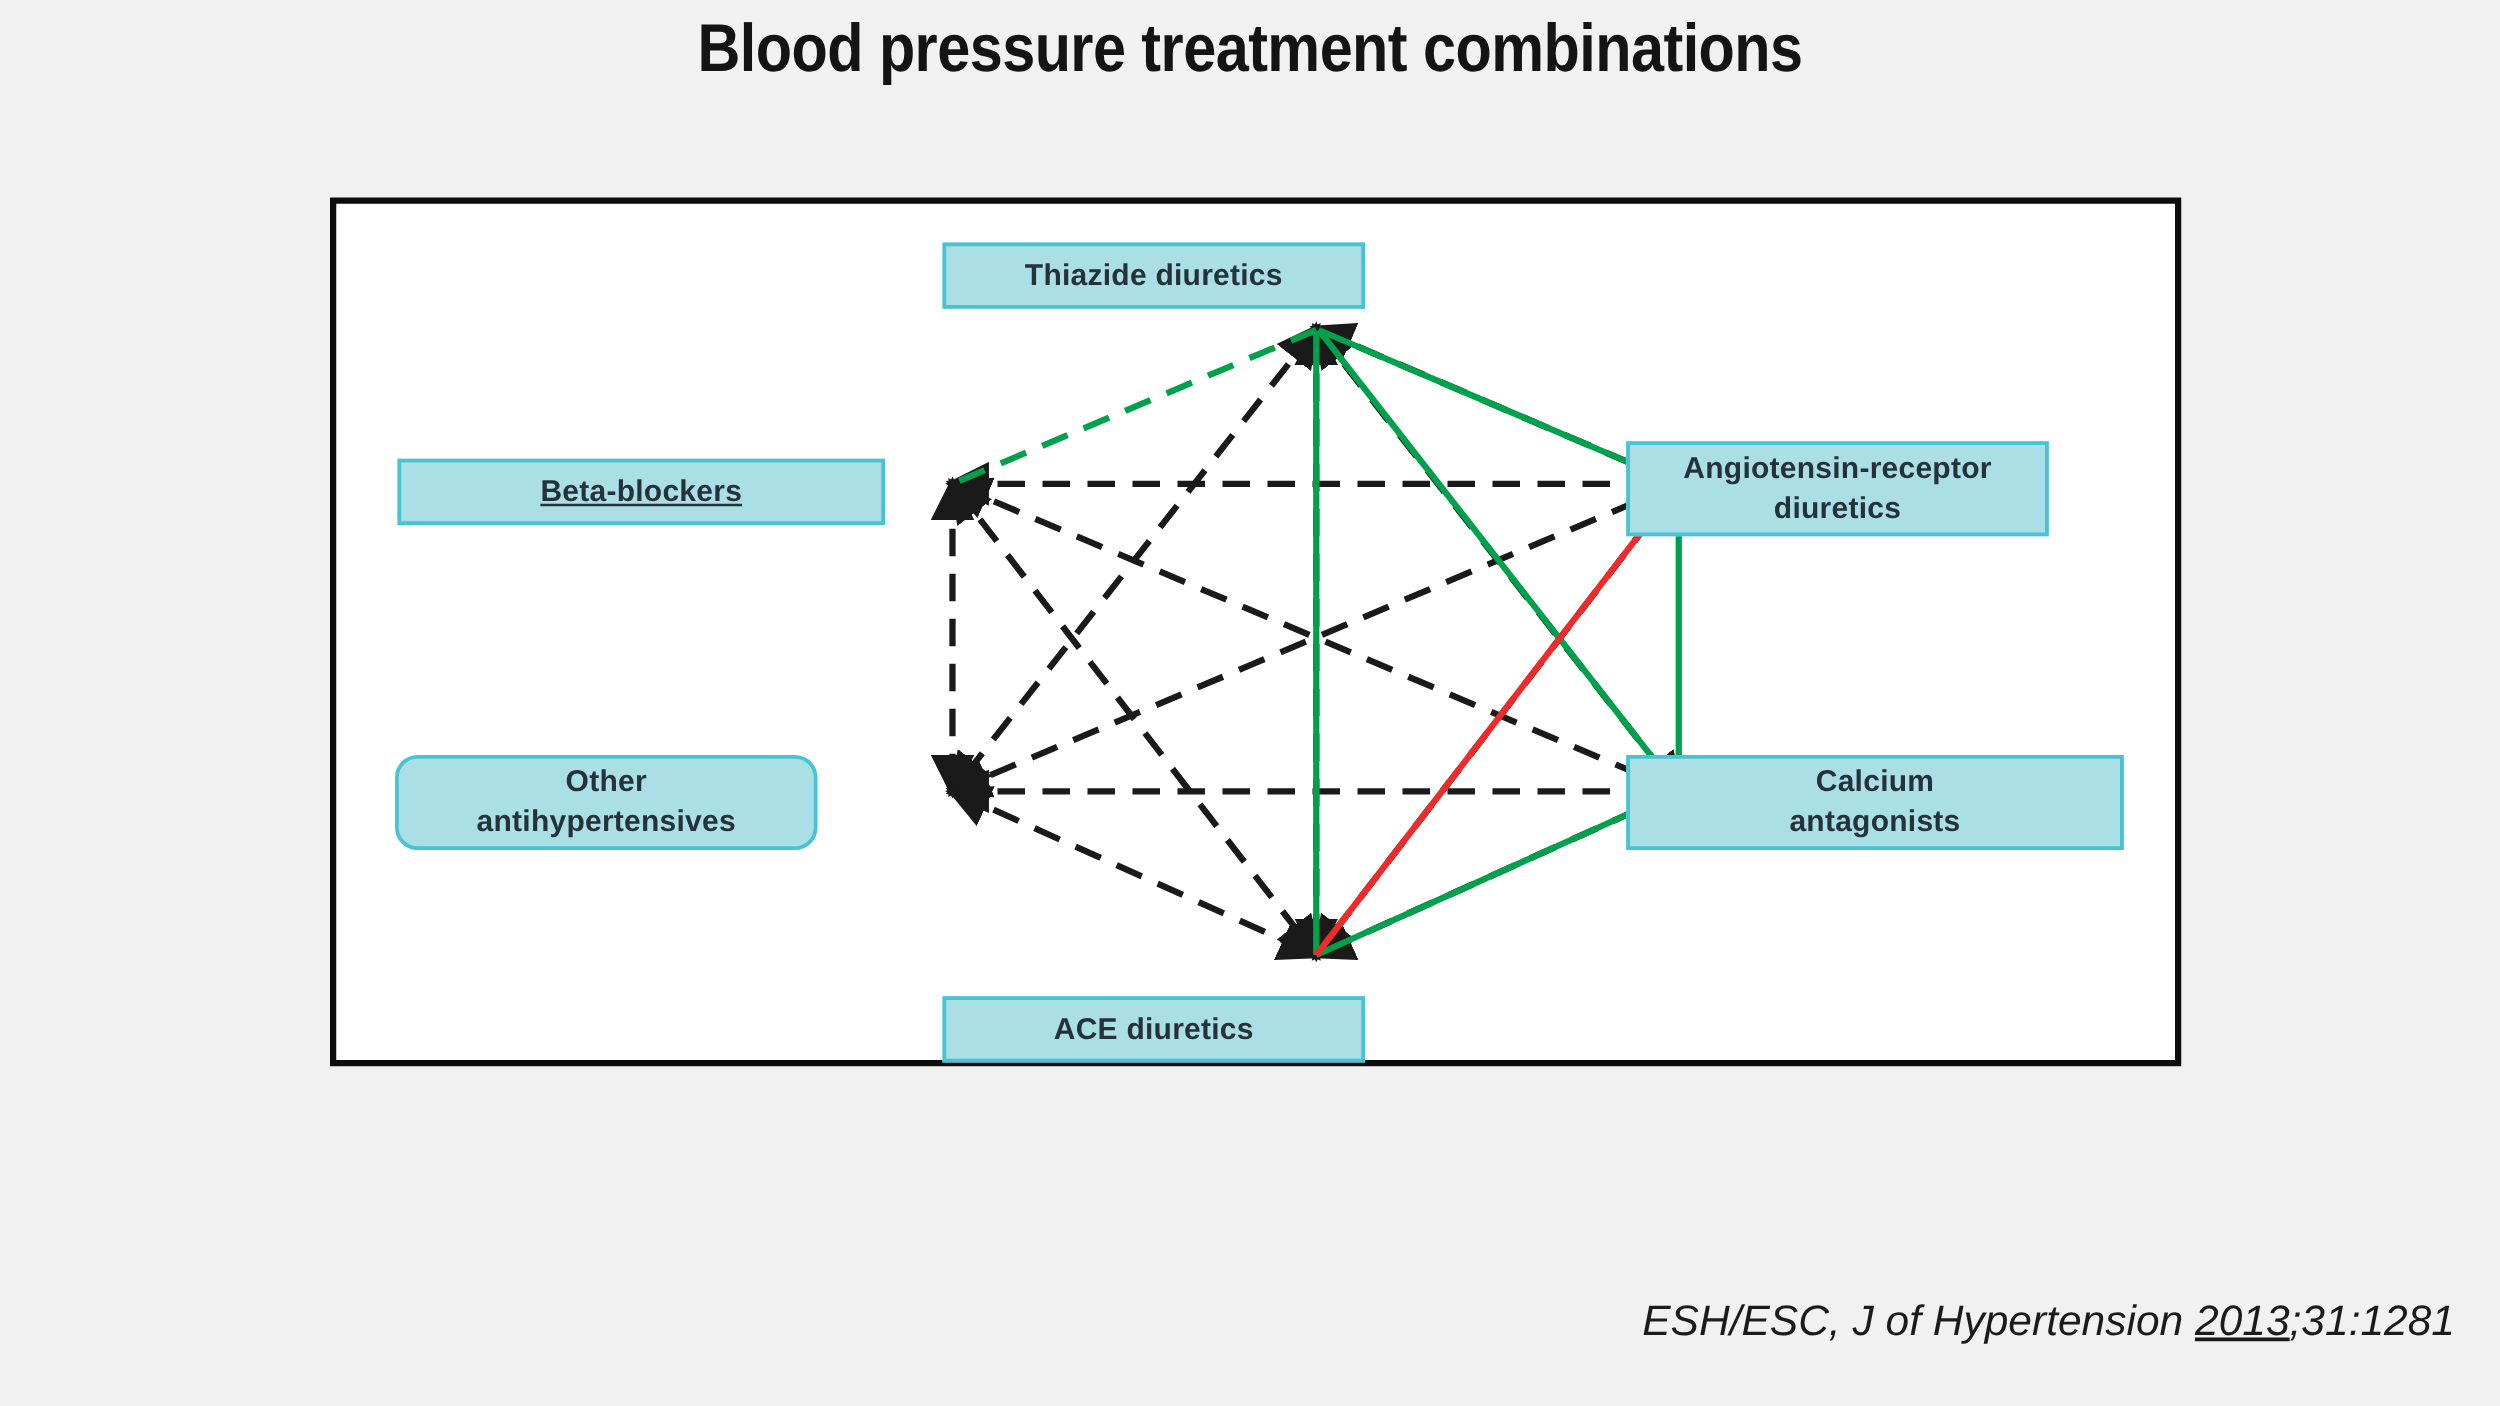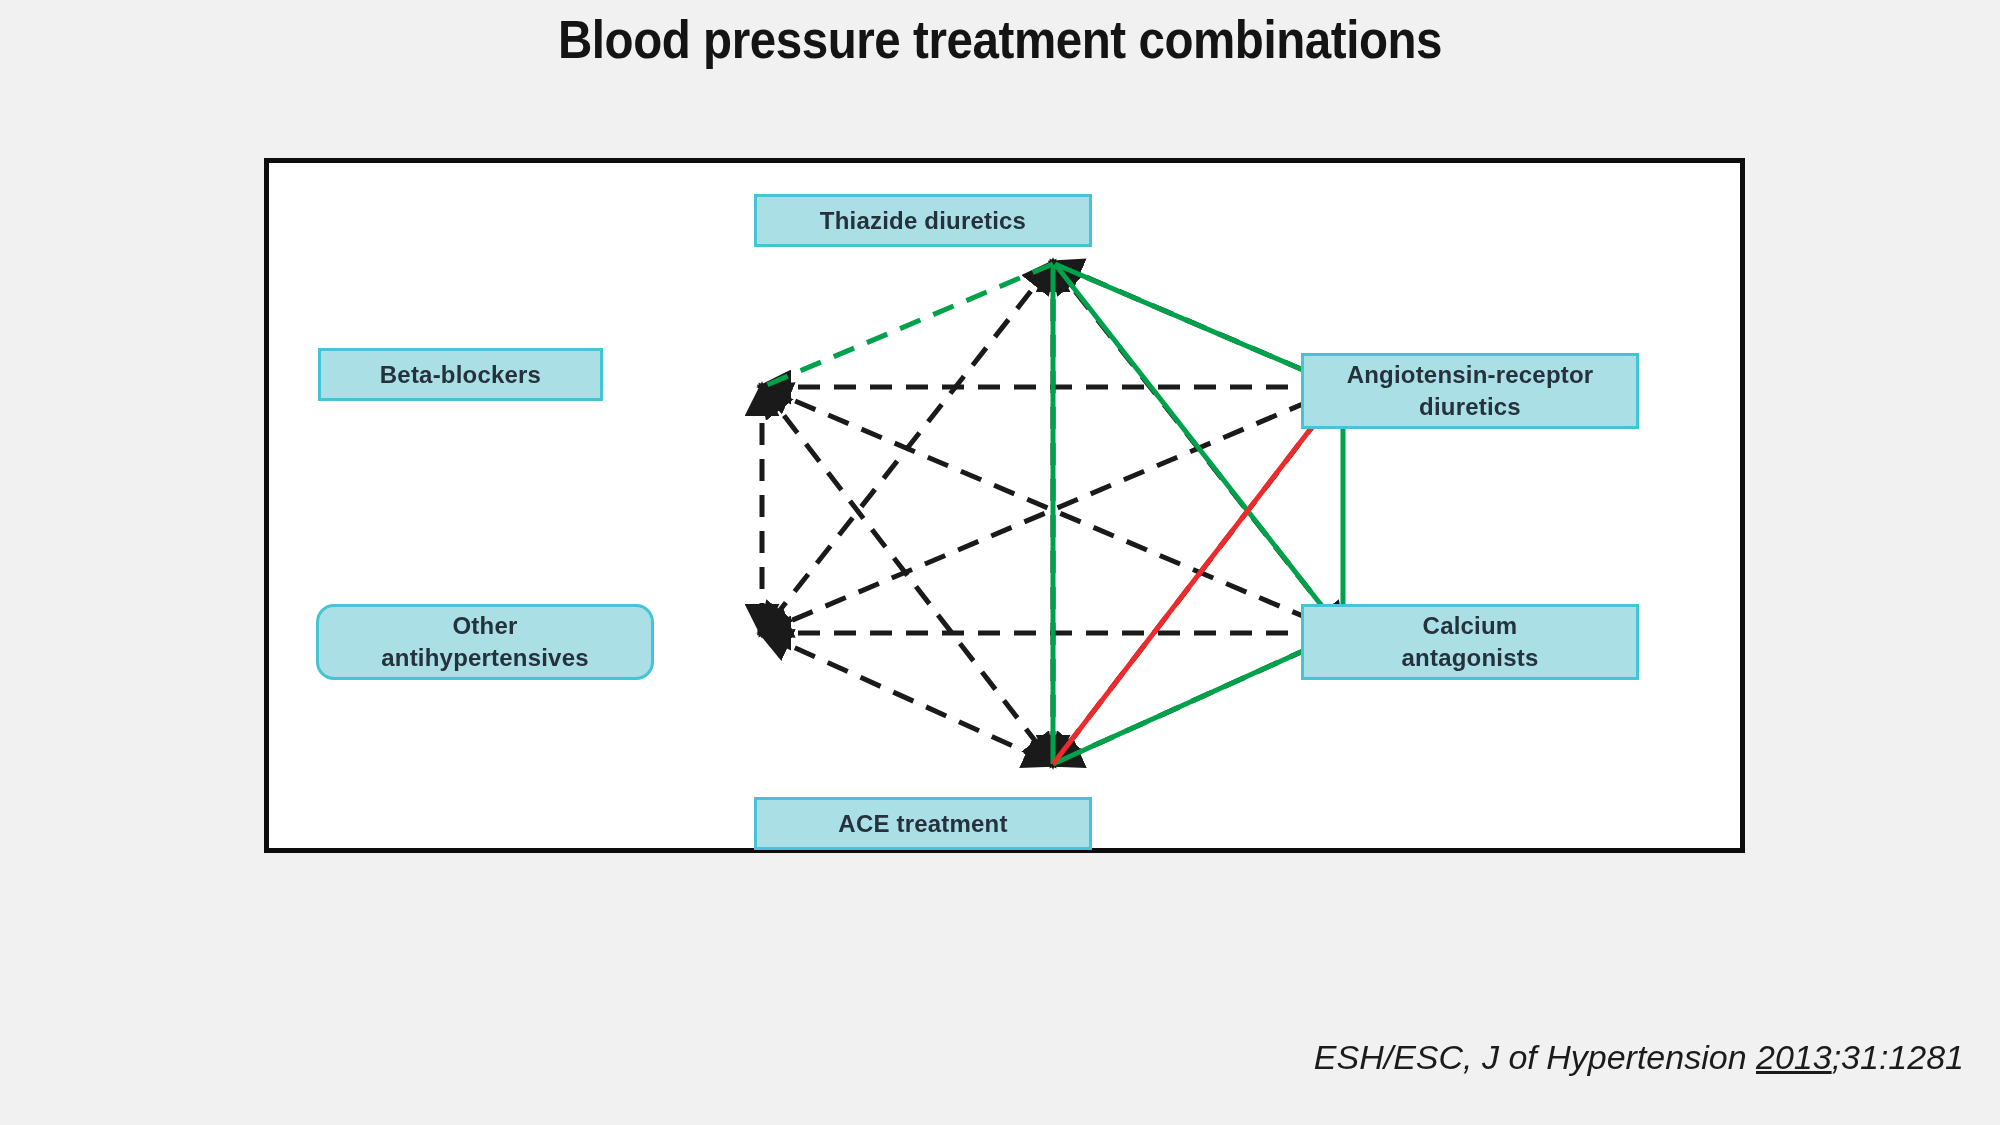--- a/index.html
+++ b/index.html
@@ -75,24 +75,24 @@
     letter-spacing: 0.2px;
     padding: 4px 12px;
   }
   .node-label {
     display: block;
     white-space: pre-line;
   }
 
   
   .node-thiazide   { left: 485px; top:  31px; width: 338px; height: 53px; }
-  .node-beta       { left:  49px; top: 185px; width: 285px; height: 53px; }
+  .node-beta       { left:  49px; top: 204px; width: 390px; height: 53px; text-decoration: underline; }
   .node-arb        { left: 1032px; top: 190px; width: 338px; height: 76px; }
   .node-other      { left:  47px; top: 441px; width: 338px; height: 76px; border-radius: 18px; }
-  .node-calcium    { left: 1032px; top: 441px; width: 338px; height: 76px; }
+  .node-calcium    { left: 1032px; top: 441px; width: 398px; height: 76px; }
   .node-ace        { left: 485px; top: 634px; width: 338px; height: 53px; }
 
   
   .citation {
     position: absolute;
     right: 36px;
     bottom: 48px;
     font-family: "Liberation Sans", sans-serif;
     font-style: italic;
     font-size: 34px;
@@ -180,18 +180,18 @@
     <span class="node-label">Other
 antihypertensives</span>
   </div>
 
   <div class="node-box node-calcium">
     <span class="node-label">Calcium
 antagonists</span>
   </div>
 
   <div class="node-box node-ace">
-    <span class="node-label">ACE treatment</span>
+    <span class="node-label">ACE diuretics</span>
   </div>
 
 </div>
 
 <div class="citation"><span>ESH/ESC, J of Hypertension </span><span class="cit-year">2013</span><span>;31:1281</span></div>
 
 </body></html>

